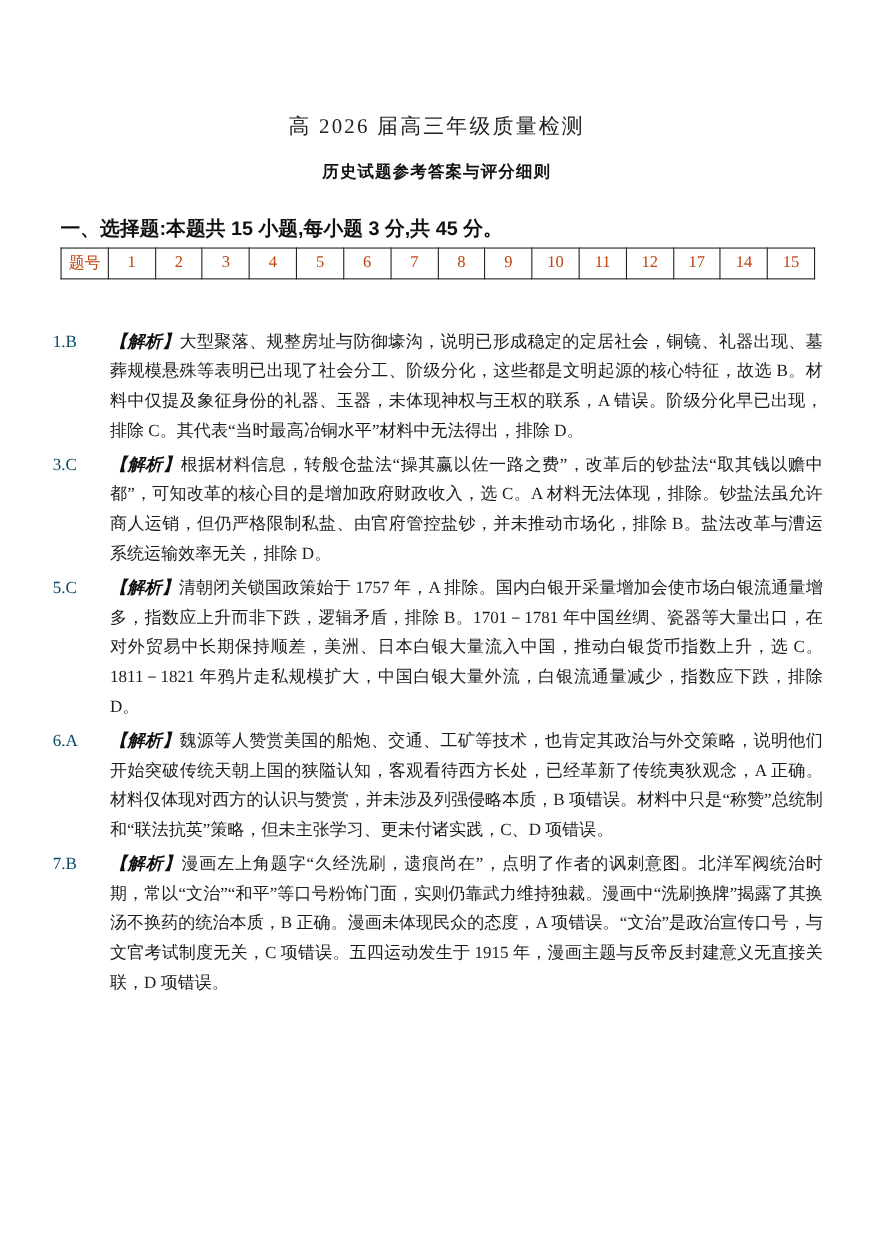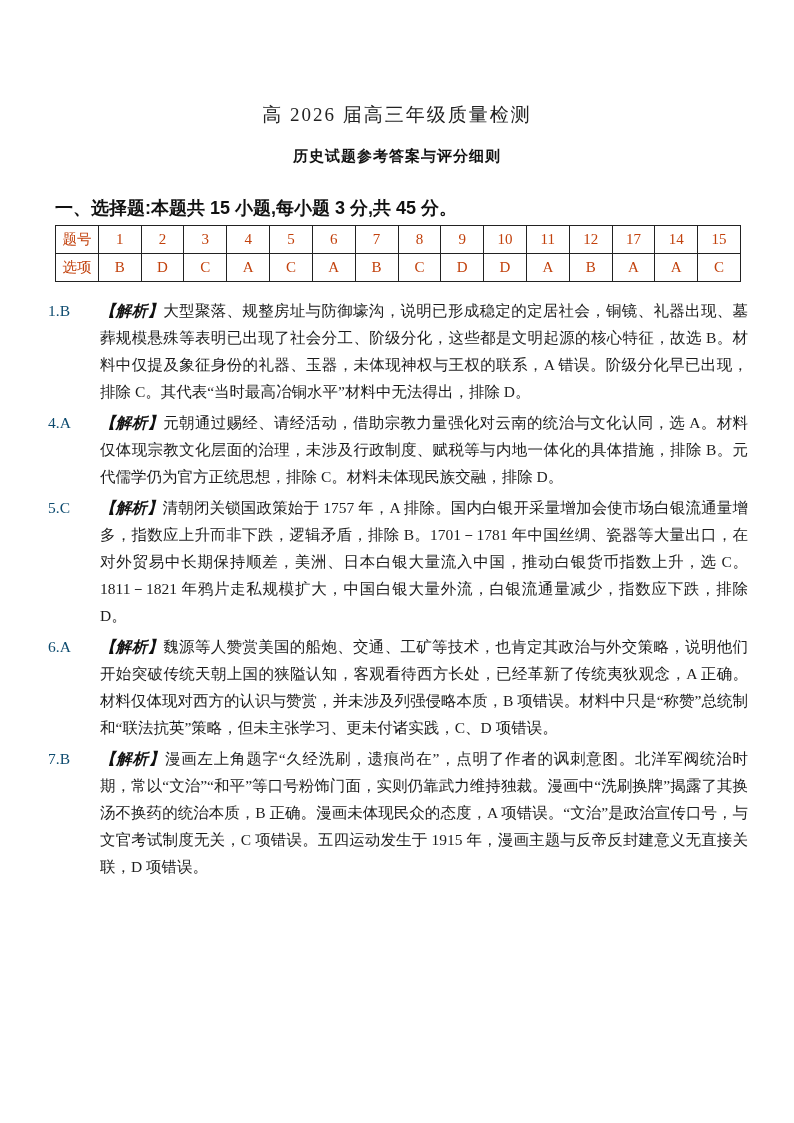--- a/index.html
+++ b/index.html
@@ -135,49 +135,31 @@
           <td>7</td>
           <td>8</td>
           <td>9</td>
           <td>10</td>
           <td>11</td>
           <td>12</td>
           <td>17</td>
           <td>14</td>
           <td>15</td>
         </tr>
-      <tr>
-        <td class="row-header">选项</td>
-      <td>B</td>
-          <td>D</td>
-          <td>C</td>
-          <td>A</td>
-          <td>C</td>
-          <td>A</td>
-          <td>B</td>
-          <td>C</td>
-          <td>D</td>
-          <td>D</td>
-          <td>A</td>
-          <td>B</td>
-          <td>A</td>
-          <td>A</td>
-          <td>C</td>
-        </tr>
     </tbody>
   </table>
 
   <div class="explanations">
       <div class="exp-item">
         <div class="exp-num">1.B</div>
         <div class="exp-text"><span class="exp-label">【解析】</span><span>大型聚落、规整房址与防御壕沟，说明已形成稳定的定居社会，铜镜、礼器出现、墓葬规模悬殊等表明已出现了社会分工、阶级分化，这些都是文明起源的核心特征，故选 B。材料中仅提及象征身份的礼器、玉器，未体现神权与王权的联系，A 错误。阶级分化早已出现，排除 C。其代表“当时最高冶铜水平”材料中无法得出，排除 D。</span></div>
       </div>
       <div class="exp-item">
-        <div class="exp-num">4.A</div>
-        <div class="exp-text"><span class="exp-label">【解析】</span><span>元朝通过赐经、请经活动，借助宗教力量强化对云南的统治与文化认同，选 A。材料仅体现宗教文化层面的治理，未涉及行政制度、赋税等与内地一体化的具体措施，排除 B。元代儒学仍为官方正统思想，排除 C。材料未体现民族交融，排除 D。</span></div>
+        <div class="exp-num">3.C</div>
+        <div class="exp-text"><span class="exp-label">【解析】</span><span>根据材料信息，转般仓盐法“操其赢以佐一路之费”，改革后的钞盐法“取其钱以赡中都”，可知改革的核心目的是增加政府财政收入，选 C。A 材料无法体现，排除。钞盐法虽允许商人运销，但仍严格限制私盐、由官府管控盐钞，并未推动市场化，排除 B。盐法改革与漕运系统运输效率无关，排除 D。</span></div>
       </div>
       <div class="exp-item">
         <div class="exp-num">5.C</div>
         <div class="exp-text"><span class="exp-label">【解析】</span><span>清朝闭关锁国政策始于 1757 年，A 排除。国内白银开采量增加会使市场白银流通量增多，指数应上升而非下跌，逻辑矛盾，排除 B。1701－1781 年中国丝绸、瓷器等大量出口，在对外贸易中长期保持顺差，美洲、日本白银大量流入中国，推动白银货币指数上升，选 C。1811－1821 年鸦片走私规模扩大，中国白银大量外流，白银流通量减少，指数应下跌，排除 D。</span></div>
       </div>
       <div class="exp-item">
         <div class="exp-num">6.A</div>
         <div class="exp-text"><span class="exp-label">【解析】</span><span>魏源等人赞赏美国的船炮、交通、工矿等技术，也肯定其政治与外交策略，说明他们开始突破传统天朝上国的狭隘认知，客观看待西方长处，已经革新了传统夷狄观念，A 正确。材料仅体现对西方的认识与赞赏，并未涉及列强侵略本质，B 项错误。材料中只是“称赞”总统制和“联法抗英”策略，但未主张学习、更未付诸实践，C、D 项错误。</span></div>
       </div>
       <div class="exp-item">

